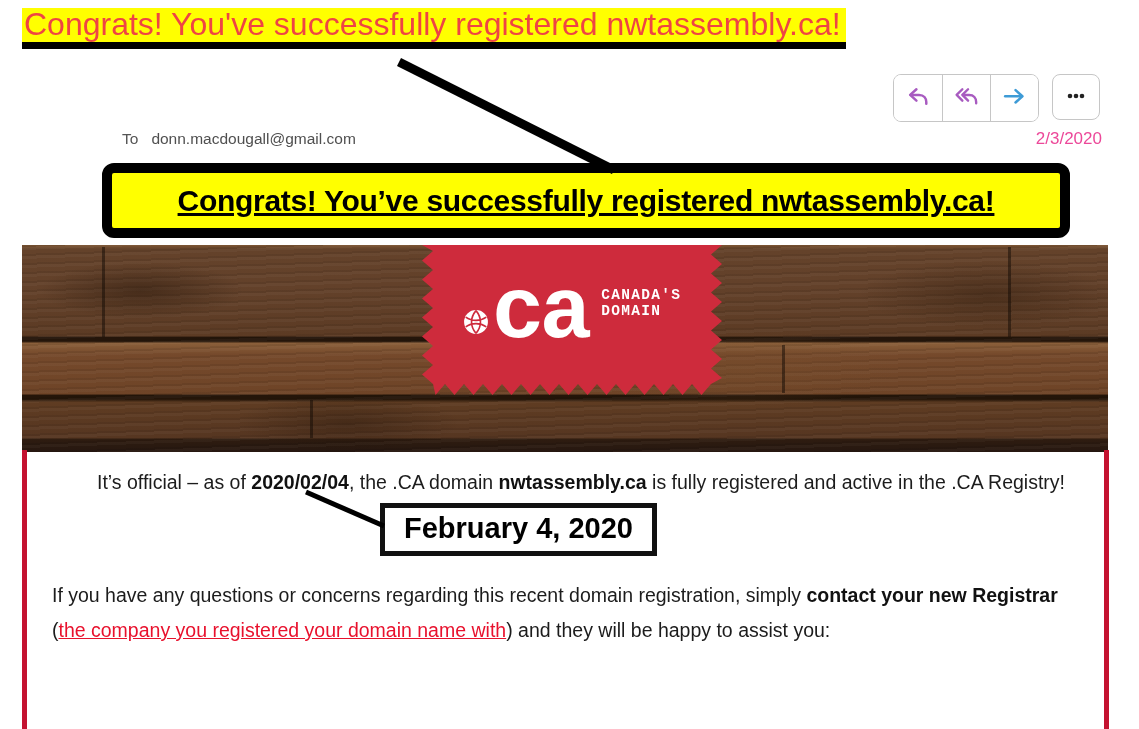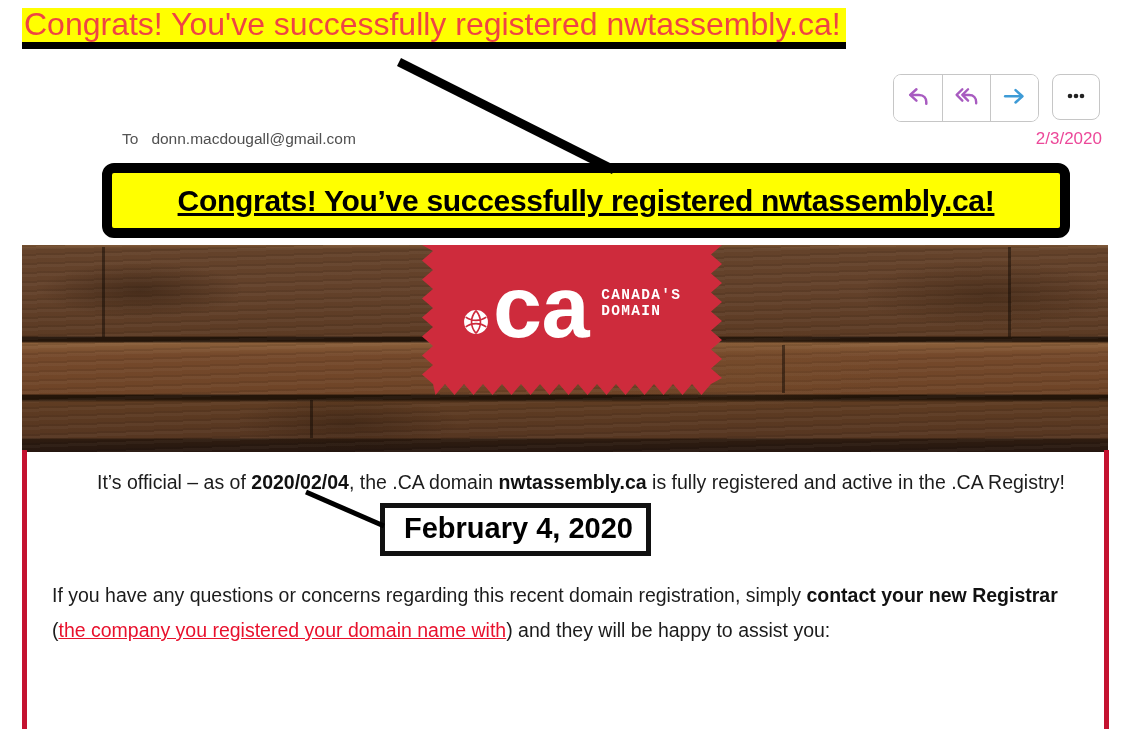--- a/index.html
+++ b/index.html
@@ -63,21 +63,21 @@
 
   
   .red-border{position:absolute;top:450px;height:279px;width:5px;background:#C41230;}
   .body-text{position:absolute;font-size:19.5px;line-height:35px;color:#1c1c1c;}
   .body-text b{font-weight:bold;color:#111;}
   .p1{left:52px;top:465px;width:1035px;margin-left:45px;}
   .p2{left:52px;top:578px;width:1035px;}
   .p3{left:52px;top:656px;width:1035px;}
   .reg-link{color:#E8112D;text-decoration:underline;cursor:pointer;}
   .date-box{position:absolute;left:380px;top:503px;background:#fff;border:5px solid #111;
-    padding:4px 13px 6px 19px;z-index:5;}
+    padding:4px 19px 6px 19px;z-index:5;}
   .date-box span{font-size:29px;font-weight:bold;color:#000;white-space:nowrap;}
 </style>
 </head>
 <body>
 
 <div id="page">
 
   <div class="subject-hl">Congrats! You've successfully registered nwtassembly.ca!</div>
 
   <div class="to-row">

